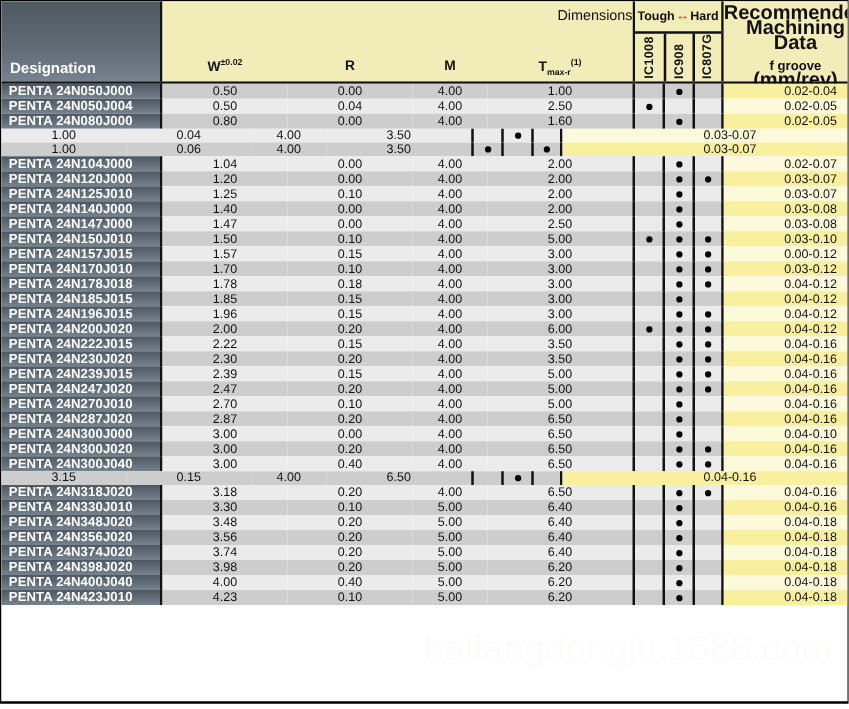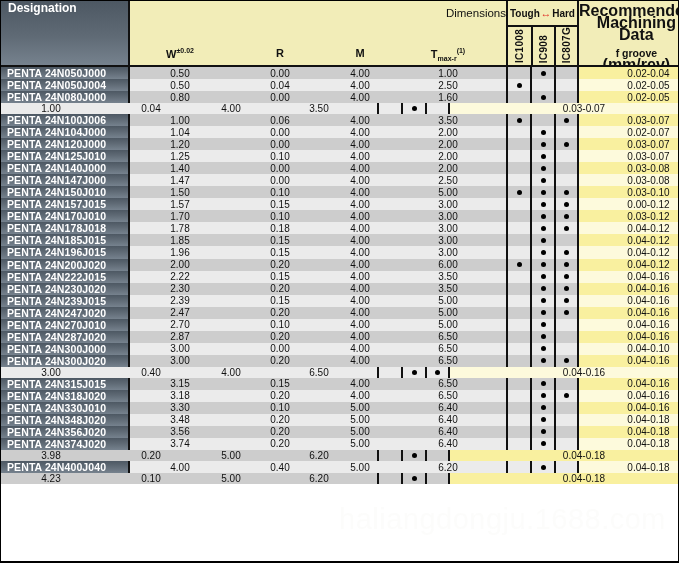--- a/index.html
+++ b/index.html
@@ -16,21 +16,21 @@
   }
 
   
   .header { display: flex; height: 66px; border-bottom: 2px solid #111; }
 
   .h-designation {
     width: 129px; flex: 0 0 129px;
     background: linear-gradient(180deg, var(--slate-dark, #4d5863), var(--slate-mid, #5f6a75) 55%, var(--slate-light, #76828e));
     border-right: 2px solid #111;
     color: #fff; font-weight: bold; font-size: 12px;
-    display: flex; 
+    display: flex; align-items: flex-end;
     padding: 0 0 4px 7px;
   }
 
   .h-dimensions {
     width: 376px; flex: 0 0 376px;
     background: var(--header-yellow, #f2edb8);
     position: relative;
   }
   .dim-title {
     position: absolute; top: 6px; left: 0; right: 0;
@@ -209,21 +209,20 @@
     <div class="cell c-m bg-gray">4.00</div>
     <div class="cell c-t bg-gray">3.50</div>
     <div class="cell c-g bg-gray"></div>
     <div class="cell c-g bg-gray">
           <span class="dot"></span>
         </div>
     <div class="cell c-g last bg-gray"></div>
     <div class="cell c-f">0.03-0.07</div>
   </div>
       <div class="row">
-    <div class="cell c-desig">PENTA 24N100J006</div>
     <div class="cell c-w bg-gray">1.00</div>
     <div class="cell c-r bg-gray">0.06</div>
     <div class="cell c-m bg-gray">4.00</div>
     <div class="cell c-t bg-gray">3.50</div>
     <div class="cell c-g bg-gray">
           <span class="dot"></span>
         </div>
     <div class="cell c-g bg-gray"></div>
     <div class="cell c-g last bg-gray">
           <span class="dot"></span>
@@ -512,35 +511,35 @@
     <div class="cell c-g bg-gray"></div>
     <div class="cell c-g bg-gray">
           <span class="dot"></span>
         </div>
     <div class="cell c-g last bg-gray">
           <span class="dot"></span>
         </div>
     <div class="cell c-f">0.04-0.16</div>
   </div>
       <div class="row">
+    <div class="cell c-desig">PENTA 24N300J040</div>
     <div class="cell c-w bg-gray">3.00</div>
     <div class="cell c-r bg-gray">0.40</div>
     <div class="cell c-m bg-gray">4.00</div>
     <div class="cell c-t bg-gray">6.50</div>
     <div class="cell c-g bg-gray"></div>
     <div class="cell c-g bg-gray">
           <span class="dot"></span>
         </div>
     <div class="cell c-g last bg-gray">
           <span class="dot"></span>
         </div>
     <div class="cell c-f">0.04-0.16</div>
   </div>
       <div class="row">
-    <div class="cell c-desig">PENTA 24N315J015</div>
     <div class="cell c-w bg-gray">3.15</div>
     <div class="cell c-r bg-gray">0.15</div>
     <div class="cell c-m bg-gray">4.00</div>
     <div class="cell c-t bg-gray">6.50</div>
     <div class="cell c-g bg-gray"></div>
     <div class="cell c-g bg-gray">
           <span class="dot"></span>
         </div>
     <div class="cell c-g last bg-gray"></div>
     <div class="cell c-f">0.04-0.16</div>
@@ -606,20 +605,21 @@
     <div class="cell c-m bg-gray">5.00</div>
     <div class="cell c-t bg-gray">6.40</div>
     <div class="cell c-g bg-gray"></div>
     <div class="cell c-g bg-gray">
           <span class="dot"></span>
         </div>
     <div class="cell c-g last bg-gray"></div>
     <div class="cell c-f">0.04-0.18</div>
   </div>
       <div class="row">
+    <div class="cell c-desig">PENTA 24N398J020</div>
     <div class="cell c-w bg-gray">3.98</div>
     <div class="cell c-r bg-gray">0.20</div>
     <div class="cell c-m bg-gray">5.00</div>
     <div class="cell c-t bg-gray">6.20</div>
     <div class="cell c-g bg-gray"></div>
     <div class="cell c-g bg-gray">
           <span class="dot"></span>
         </div>
     <div class="cell c-g last bg-gray"></div>
     <div class="cell c-f">0.04-0.18</div>
@@ -631,20 +631,21 @@
     <div class="cell c-m bg-gray">5.00</div>
     <div class="cell c-t bg-gray">6.20</div>
     <div class="cell c-g bg-gray"></div>
     <div class="cell c-g bg-gray">
           <span class="dot"></span>
         </div>
     <div class="cell c-g last bg-gray"></div>
     <div class="cell c-f">0.04-0.18</div>
   </div>
       <div class="row">
+    <div class="cell c-desig">PENTA 24N423J010</div>
     <div class="cell c-w bg-gray">4.23</div>
     <div class="cell c-r bg-gray">0.10</div>
     <div class="cell c-m bg-gray">5.00</div>
     <div class="cell c-t bg-gray">6.20</div>
     <div class="cell c-g bg-gray"></div>
     <div class="cell c-g bg-gray">
           <span class="dot"></span>
         </div>
     <div class="cell c-g last bg-gray"></div>
     <div class="cell c-f">0.04-0.18</div>

